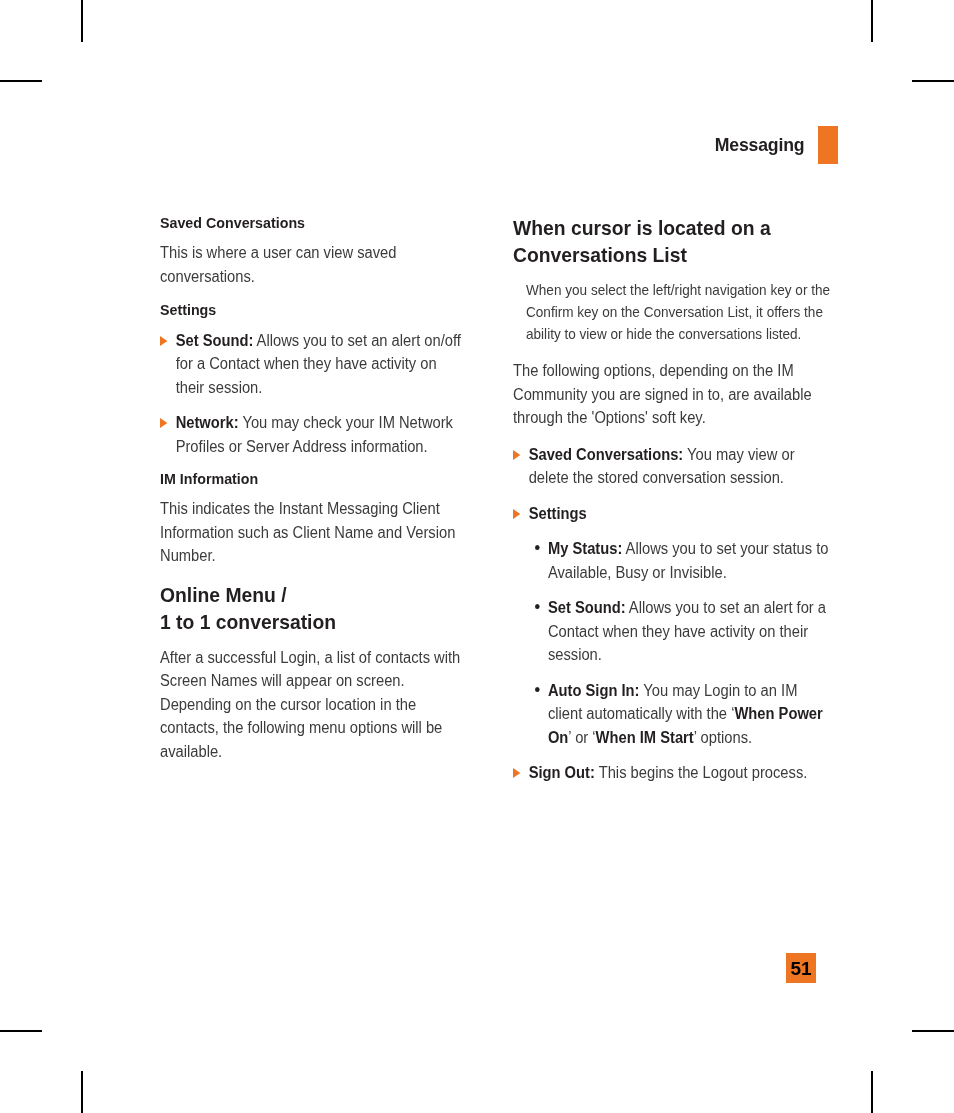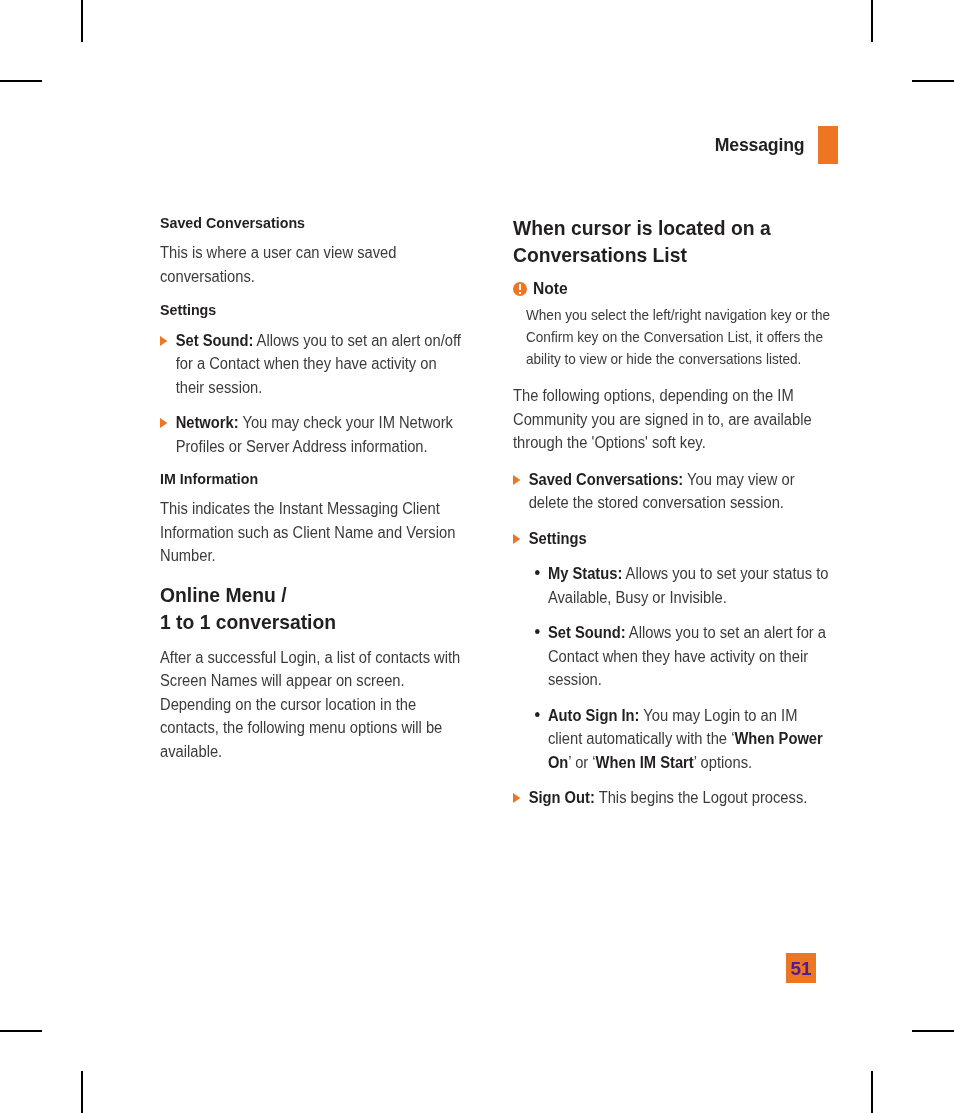--- a/index.html
+++ b/index.html
@@ -208,21 +208,21 @@
   .mt-block { margin-top: 6px; }
 
   
   .page-badge {
     position: absolute;
     left: 786px;
     top: 953px;
     width: 30px;
     height: 30px;
     background: #ee7623;
-    color: #4c1d95;
+    color: #000000;
     font-size: 19px;
     font-weight: bold;
     display: flex;
     align-items: center;
     justify-content: center;
     line-height: 1;
   }
 </style>
 </head>
 <body>
@@ -274,24 +274,20 @@
 
   </div>
 
   <div class="col col-right">
 
     <h2 class="h-main">
       <span>When cursor is located on a</span><br>
       <span>Conversations List</span>
     </h2>
 
-    <div class="note-head">
-      <span class="note-icon"></span>
-      <span class="note-title">Note</span>
-    </div>
 
     <p class="note-body">When you select the left/right navigation key or the Confirm key on the Conversation List, it offers the ability to view or hide the conversations listed.</p>
 
     <p class="para">The following options, depending on the IM Community you are signed in to, are available through the 'Options' soft key.</p>
 
     <div class="bl1">
       <span class="tri"></span>
       <span class="lead">Saved Conversations:</span><span> You may view or delete the stored conversation session.</span>
     </div>
 

